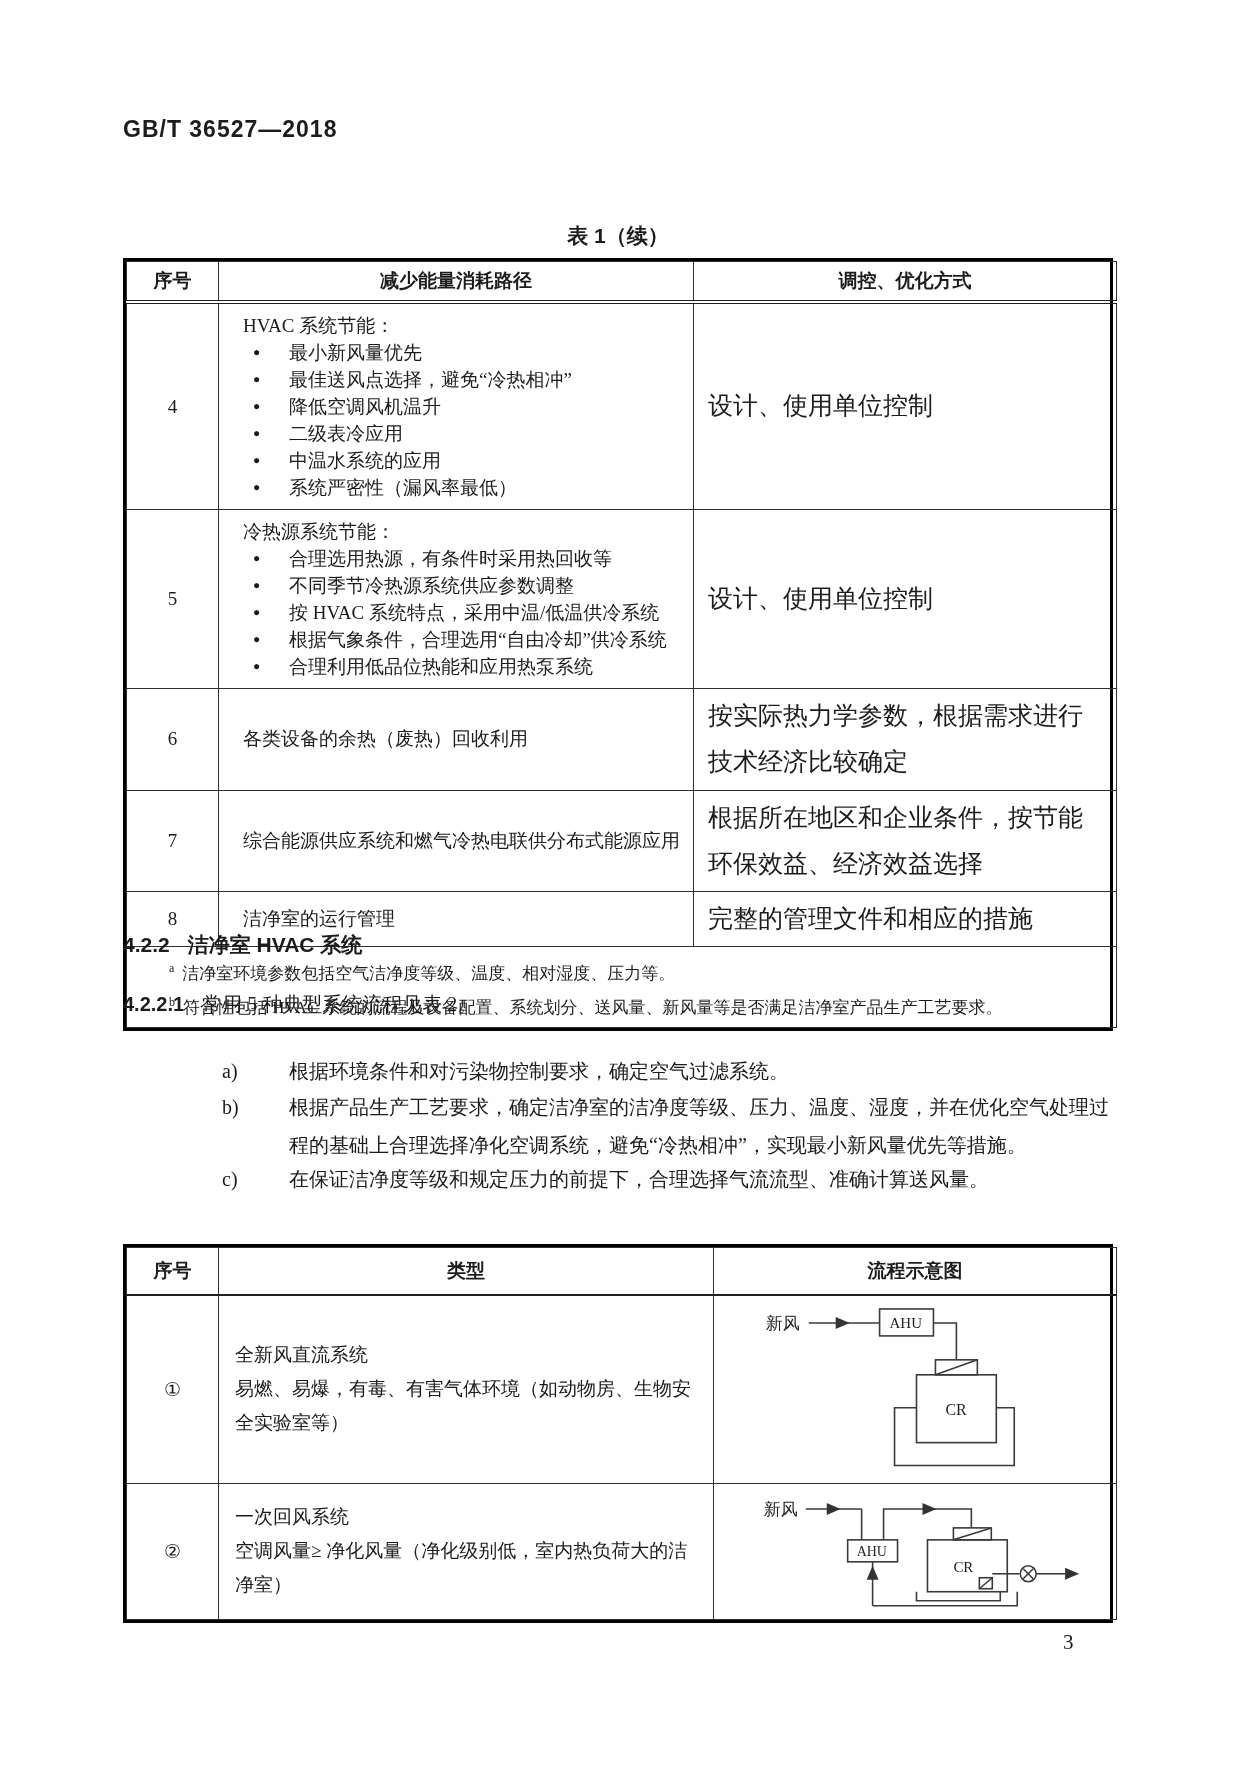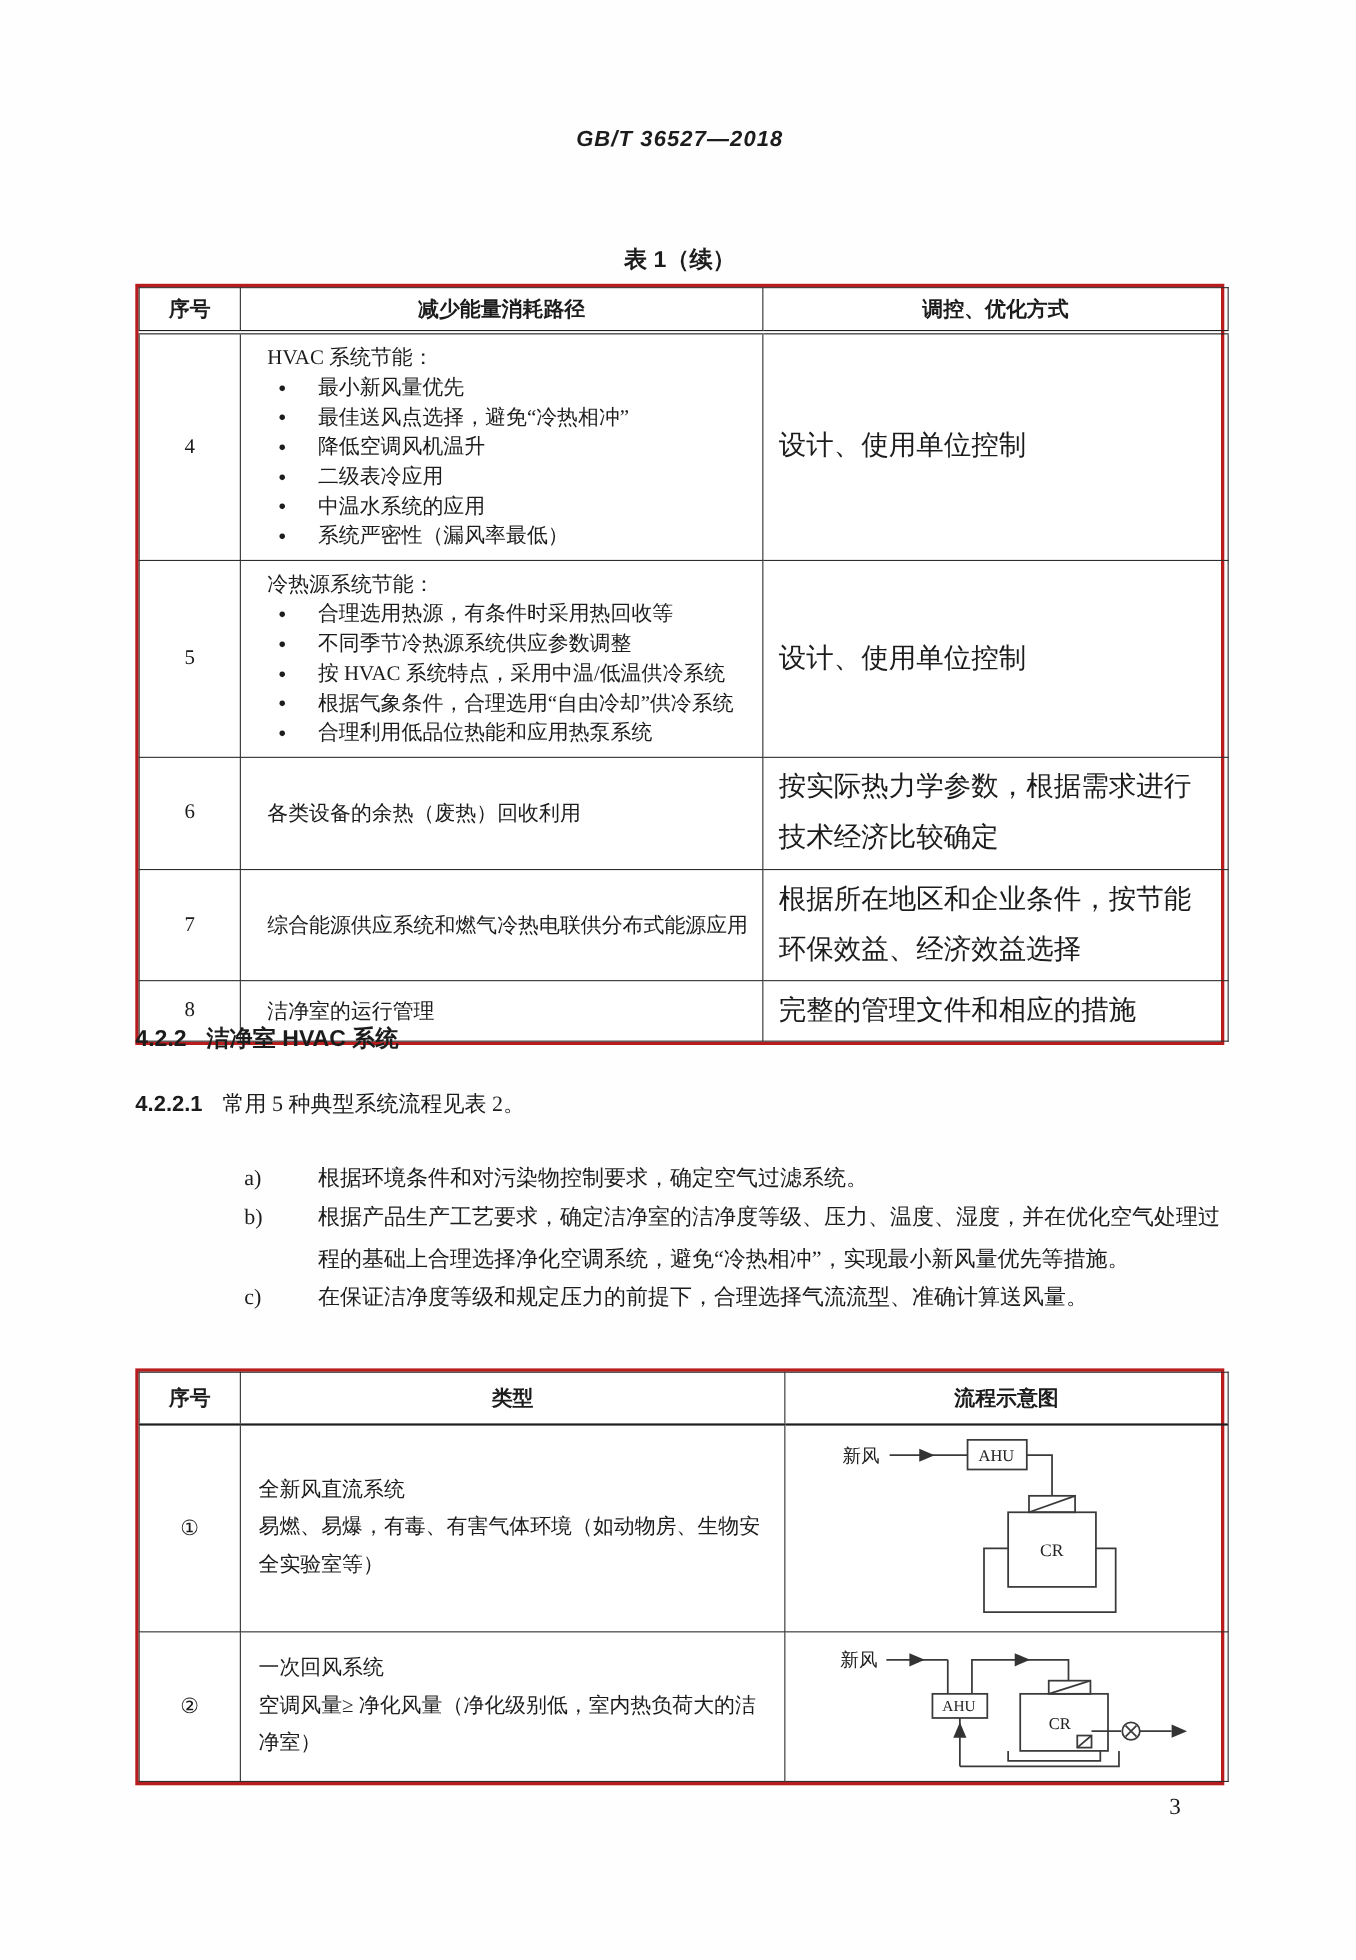--- a/index.html
+++ b/index.html
@@ -3,35 +3,34 @@
 <meta charset="utf-8">
 <style>
   html,body { margin:0; padding:0; background:#ffffff; }
   .page {
     position:relative; width:1233px; height:1782px; background:#fefefe;
     font-family:"Liberation Serif", serif; color:#1c1c1c; overflow:hidden;
   }
 
   .doc-header {
     position:absolute; top:116px; left:123px; width:990px;
-    text-align:center; font-weight:bold; font-size:20px; letter-spacing:1px;
+    text-align:left; font-weight:bold; font-size:23px; letter-spacing:1px;
     font-family:"Liberation Sans", sans-serif;
-    font-style:italic;
   }
 
   .tbl-title {
     position:absolute; left:123px; width:990px; text-align:center;
     font-weight:bold; font-size:21px; font-family:"Liberation Sans", sans-serif;
   }
   .t1-title { top:222px; }
   .t2-title { top:1204px; }
 
   .tframe {
     position:absolute; left:123px; width:990px;
-    border:3px solid #b91c1c; background:#fff; box-sizing:border-box;
+    border:3px solid #000000; background:#fff; box-sizing:border-box;
   }
   .t1frame { top:258px; }
   .t2frame { top:1244px; }
   .tframe table { border-collapse:collapse; width:100%; table-layout:fixed; }
   .tframe td { border:1px solid #2e2e2e; vertical-align:middle; padding:0; }
   tr.hrow td {
     border-bottom:4px double #1f1f1f; font-weight:bold; text-align:center;
     font-family:"Liberation Sans", sans-serif; font-size:19px; height:38px;
   }
   .t2frame tr.hrow td { border-bottom:2.5px solid #1f1f1f; height:46px; }
@@ -184,20 +183,26 @@
             </td>
       </tr>
       <tr class="r8">
         <td class="c-no">8</td>
         <td class="c-path">
               <div class="onicell">洁净室的运行管理</div>
             </td>
         <td class="c-ctrl">
               <div class="ctrlpad">完整的管理文件和相应的措施</div>
             </td>
+      </tr>
+      <tr class="rfoot">
+        <td class="footcell" colspan="3">
+          <div class="fnote"><sup>a</sup><span>洁净室环境参数包括空气洁净度等级、温度、相对湿度、压力等。</span></div>
+          <div class="fnote"><sup>b</sup><span>符合性包括 HVAC 系统的流程及设备配置、系统划分、送风量、新风量等是否满足洁净室产品生产工艺要求。</span></div>
+        </td>
       </tr>
     </tbody>
       </table>
   </div>
 
   <div class="sec sec-h s-h422">
     <span class="num">4.2.2</span><span>洁净室 HVAC 系统</span>
   </div>
   <div class="sec s-p4221">
     <span class="num">4.2.2.1</span><span>常用 5 种典型系统流程见表 2。</span>

